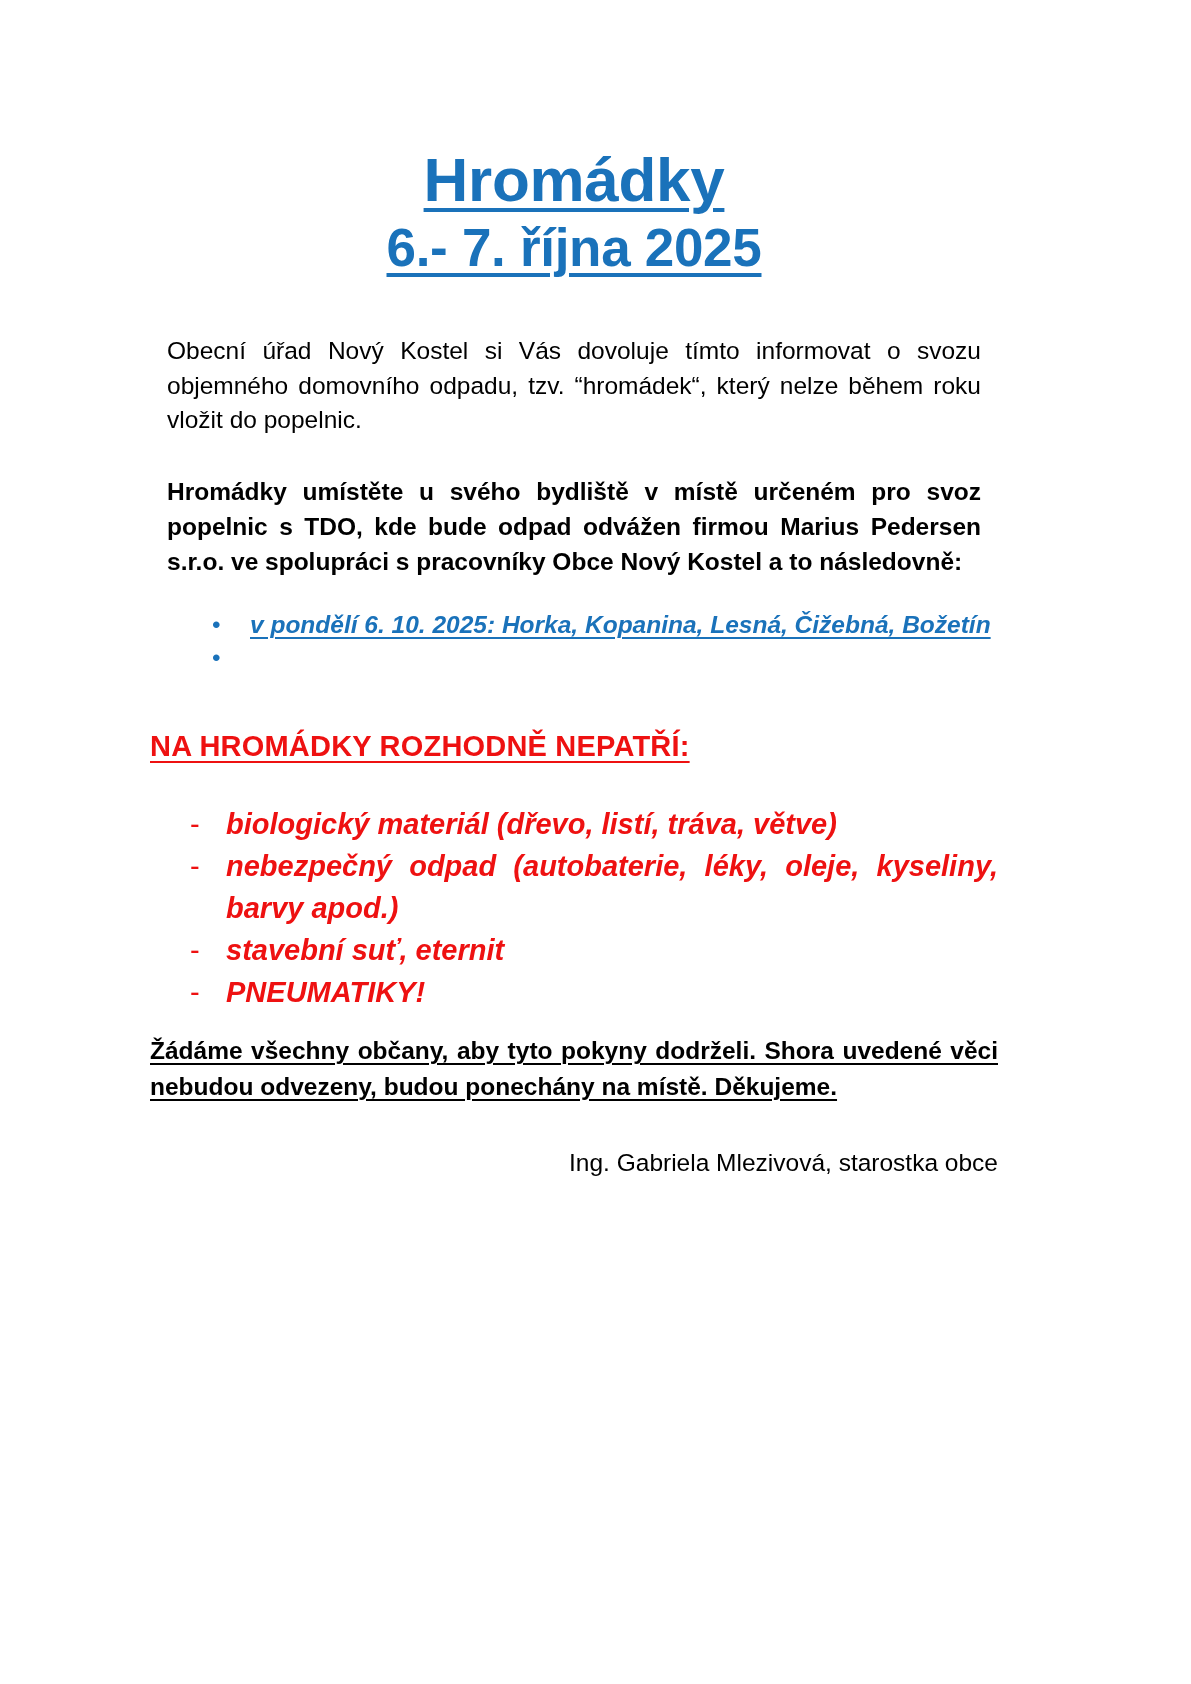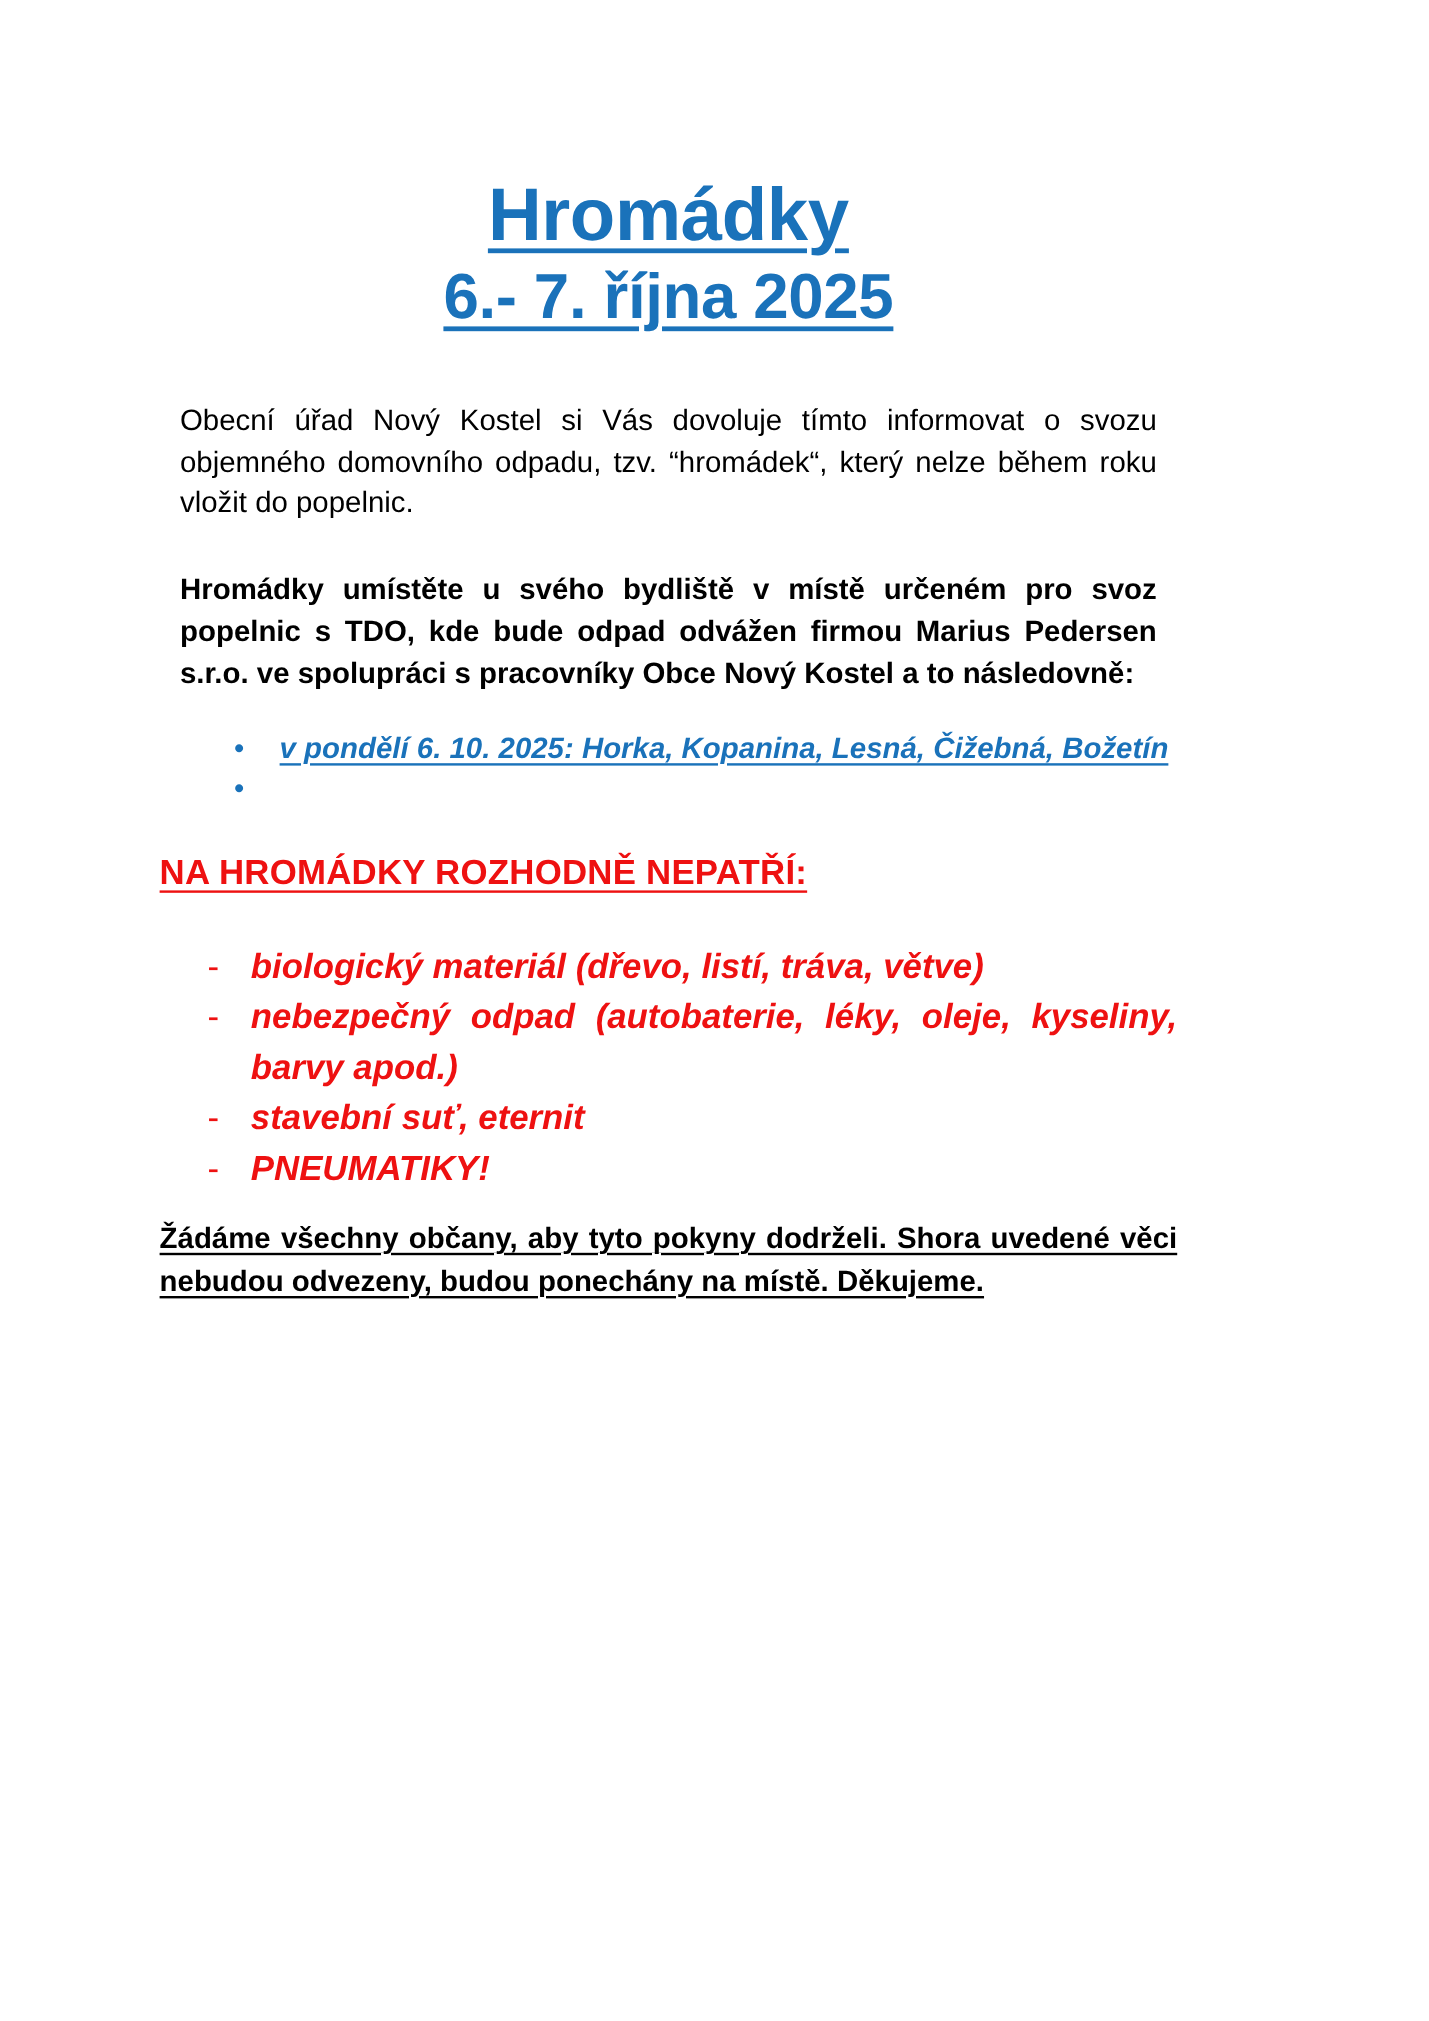--- a/index.html
+++ b/index.html
@@ -18,21 +18,21 @@
   .page {
     position: relative;
     width: 1191px;
     height: 1684px;
     box-sizing: border-box;
     padding: 0;
     background: #ffffff;
   }
   .content {
     position: absolute;
-    left: 133px;
+    left: 150px;
     top: 0;
     width: 848px;
   }
 
   
   .title-block {
     text-align: center;
     margin-top: 145px;
   }
   .title-line {
@@ -97,21 +97,21 @@
     text-decoration: underline;
     text-decoration-thickness: 2px;
     text-underline-offset: 4px;
   }
 
   
   .red-heading {
     color: #ee1111;
     font-weight: bold;
     font-size: 29px;
-    margin-top: 70px;
+    margin-top: 88px;
     letter-spacing: 0.2px;
   }
   .red-heading span {
     text-decoration: underline;
     text-decoration-thickness: 2px;
     text-underline-offset: 5px;
   }
 
   
   .red-list {
@@ -215,15 +215,16 @@
         <span class="dash">-</span>
         <span>PNEUMATIKY!</span>
       </li>
     </ul>
 
 
     <p class="para-close-2">
       <span class="u2">Žádáme všechny občany, aby tyto pokyny dodrželi. Shora uvedené věci nebudou odvezeny, budou ponechány na místě. Děkujeme.</span>
     </p>
 
+    <div class="signature">Ing. Gabriela Mlezivová, starostka obce</div>
 
   </div>
 </div>
 
 </body></html>

